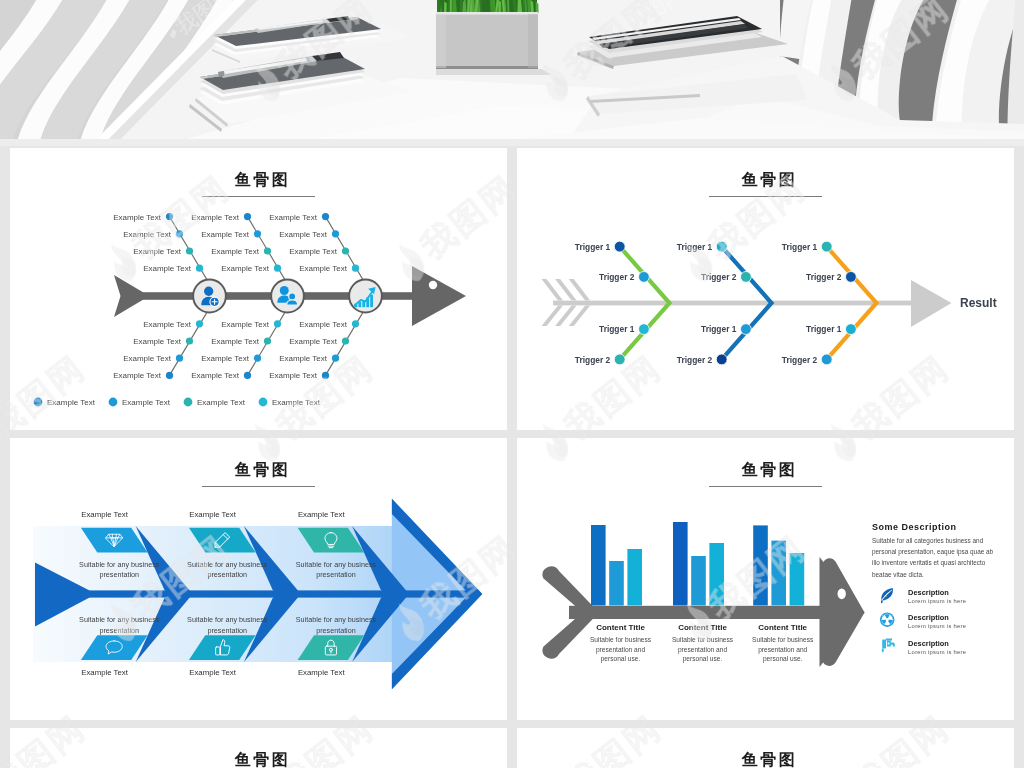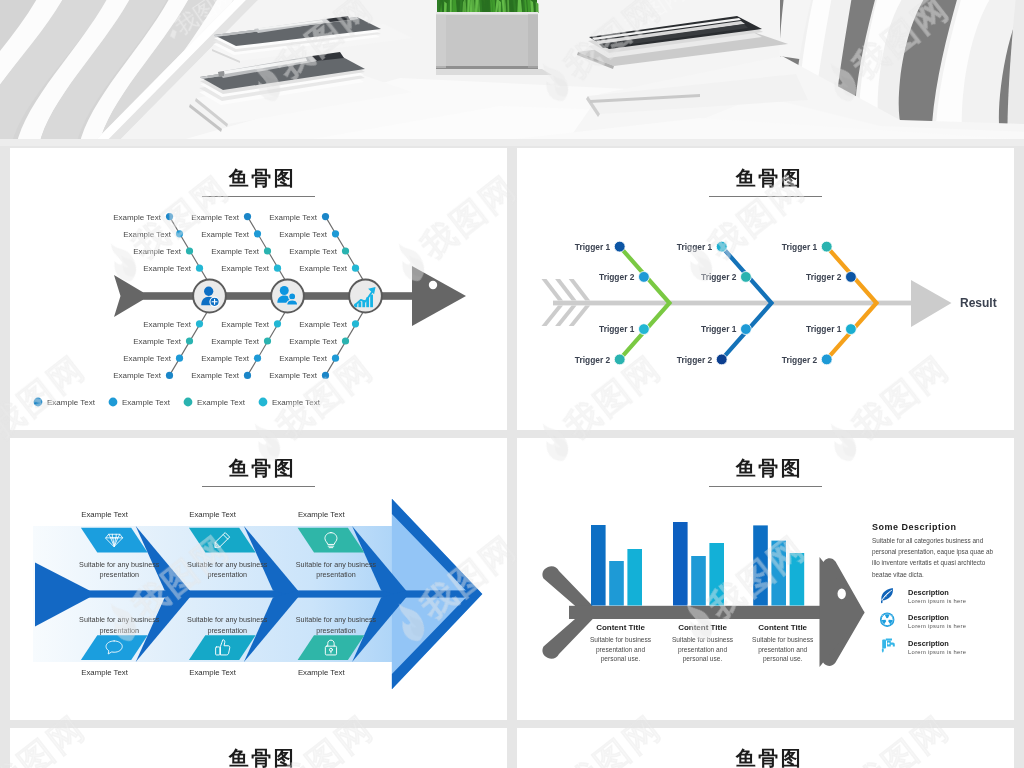--- a/index.html
+++ b/index.html
@@ -9,22 +9,22 @@
   .hero{position:absolute;left:0;top:0;width:1024px;height:146px;overflow:hidden;background:#f5f5f5;}
   .slide{position:absolute;background:#fff;overflow:hidden;}
   .s1{left:10px;top:148px;width:497px;height:282px;}
   .s2{left:517px;top:148px;width:497px;height:282px;}
   .s3{left:10px;top:438px;width:497px;height:282px;}
   .s4{left:517px;top:438px;width:497px;height:282px;}
   .s5{left:10px;top:728px;width:497px;height:282px;}
   .s6{left:517px;top:728px;width:497px;height:282px;}
   
   .stitle{position:absolute;left:0;right:0;top:22px;text-align:center;pointer-events:none;}
-  .stitle .t{font-size:20px;font-weight:bold;letter-spacing:2.5px;text-indent:8px;color:#1c1c1c;line-height:20px;
-             font-family:Liberation Mono, monospace;}
+  .stitle .t{font-size:16px;font-weight:bold;letter-spacing:2.5px;text-indent:8px;color:#1c1c1c;line-height:20px;
+             font-family:Liberation Serif, serif;}
   .stitle .rule{width:113px;height:1px;background:#7a7a7a;margin:6px auto 0;margin-left:192px;}
   svg{display:block;}
   .abs{position:absolute;left:0;top:0;}
   .wm{position:absolute;left:0;top:0;pointer-events:none;z-index:50;mix-blend-mode:normal;}
 </style>
 </head>
 <body>
 
 <div class="page">
 

